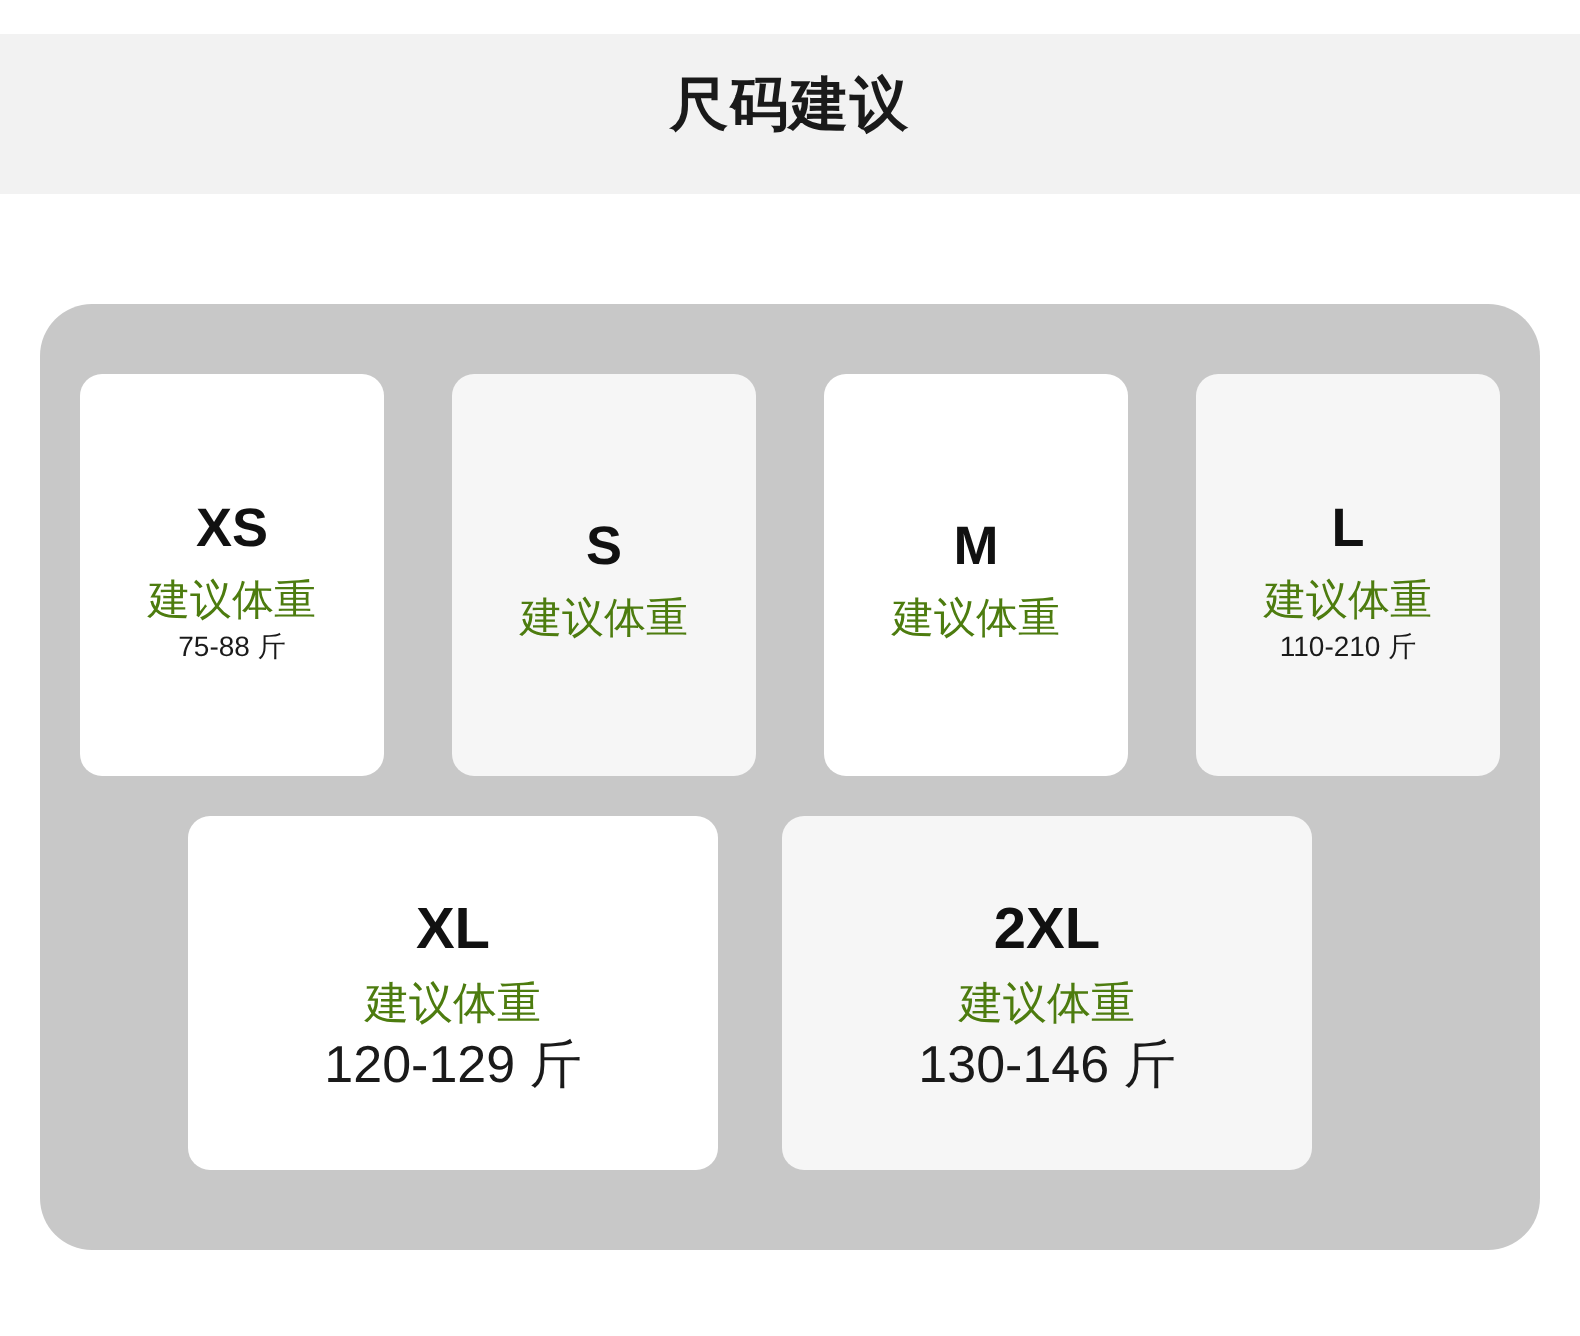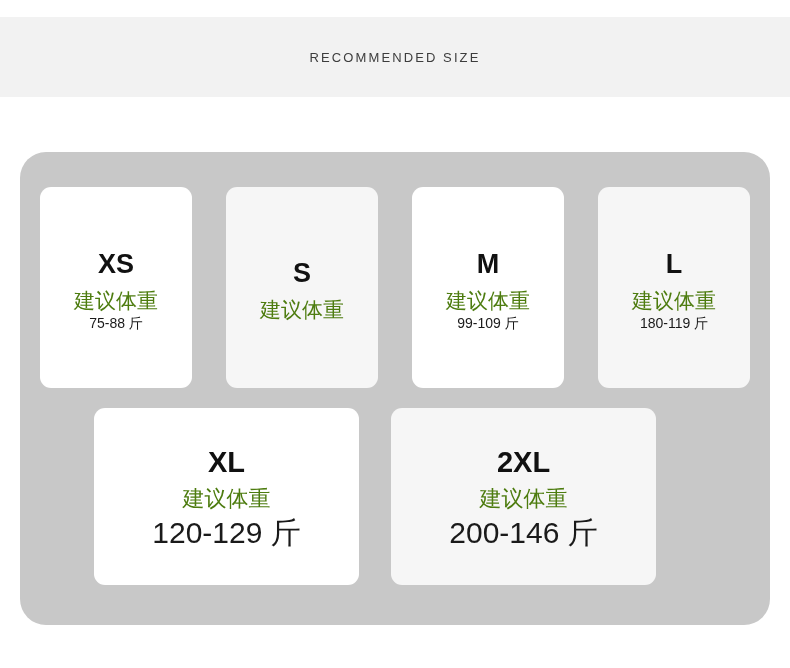--- a/index.html
+++ b/index.html
@@ -112,67 +112,66 @@
     line-height: 1.28;
   }
   .card-row-top .weight-caption { font-size: 21px; }
   .card-row-bottom .weight-caption { font-size: 22px; }
 
   .weight-range {
     color: #1a1a1a;
     line-height: 1.28;
   }
   .card-row-top .weight-range { font-size: 14px; }
-  .card-row-bottom .weight-range { font-size: 30px; }
+  .card-row-bottom .weight-range { font-size: 26px; }
 </style>
 </head>
 <body>
 
 <div class="header-band">
-  <div class="header-title-en">RECOMMENDED SIZE</div>
+  <div class="header-title-cn">尺码建议</div>
 </div>
 
 <div class="size-panel">
 
   <div class="card-row card-row-top">
 
     <div class="size-card card-white">
       <div class="size-label">XS</div>
       <div class="weight-caption">建议体重</div>
       <div class="weight-range">75-88 斤</div>
     </div>
 
     <div class="size-card card-tint">
       <div class="size-label">S</div>
       <div class="weight-caption">建议体重</div>
     </div>
 
     <div class="size-card card-white">
       <div class="size-label">M</div>
       <div class="weight-caption">建议体重</div>
-      <div class="weight-range">99-109 斤</div>
     </div>
 
     <div class="size-card card-tint">
       <div class="size-label">L</div>
       <div class="weight-caption">建议体重</div>
-      <div class="weight-range">180-119 斤</div>
+      <div class="weight-range">110-210 斤</div>
     </div>
 
   </div>
 
   <div class="card-row card-row-bottom">
 
     <div class="size-card card-white">
       <div class="size-label">XL</div>
       <div class="weight-caption">建议体重</div>
       <div class="weight-range">120-129 斤</div>
     </div>
 
     <div class="size-card card-tint">
       <div class="size-label">2XL</div>
       <div class="weight-caption">建议体重</div>
-      <div class="weight-range">200-146 斤</div>
+      <div class="weight-range">130-146 斤</div>
     </div>
 
   </div>
 
 </div>
 
 </body></html>

